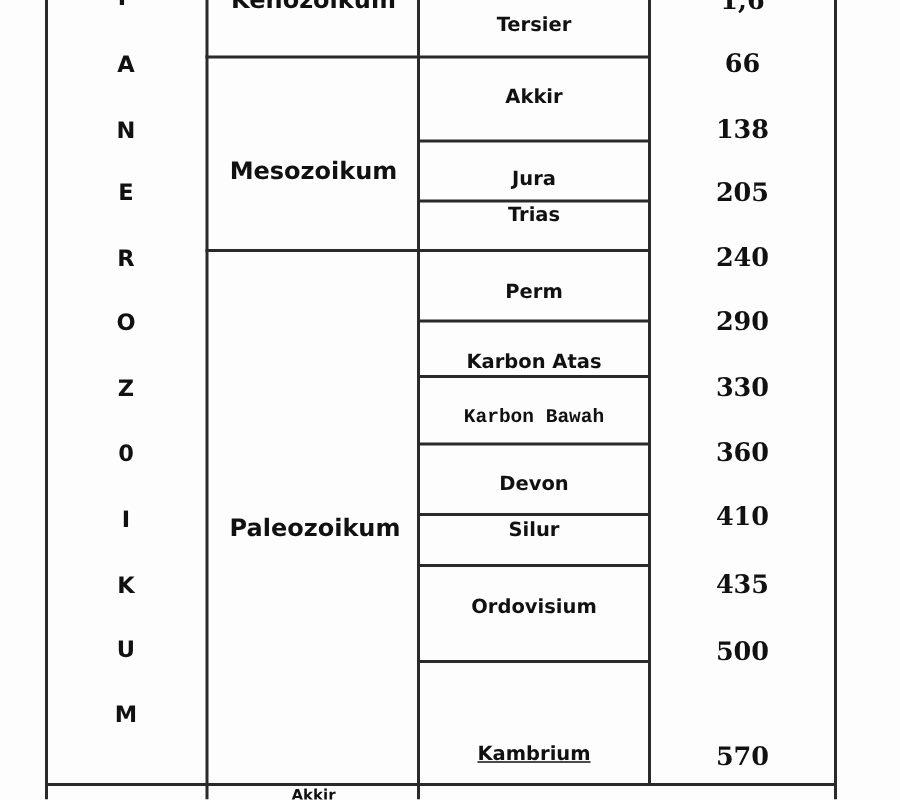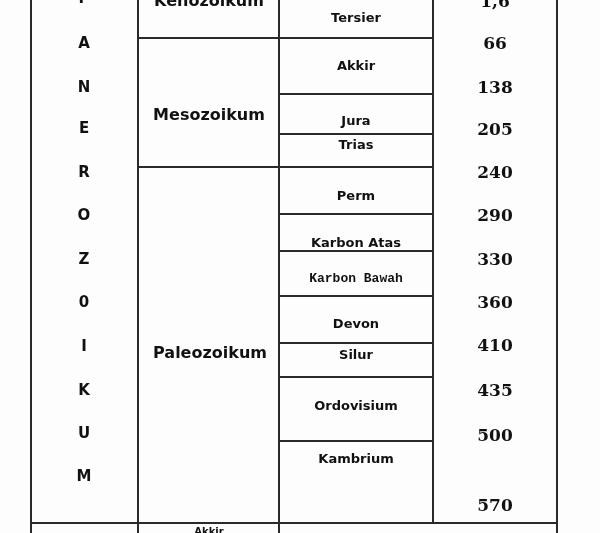--- a/index.html
+++ b/index.html
@@ -68,21 +68,21 @@
 <span class="txt period" style="left:356px; top:17px;">Tersier</span>
 <span class="txt period" style="left:356px; top:65px;">Akkir</span>
 <span class="txt period" style="left:356px; top:120px;">Jura</span>
 <span class="txt period" style="left:356px; top:144px;">Trias</span>
 <span class="txt period" style="left:356px; top:195px;">Perm</span>
 <span class="txt period" style="left:356px; top:242px;">Karbon  Atas</span>
 <span class="txt period" style="left:356px; top:278px;font-family:Liberation Mono, monospace;">Karbon Bawah</span>
 <span class="txt period" style="left:356px; top:323px;">Devon</span>
 <span class="txt period" style="left:356px; top:354px;">Silur</span>
 <span class="txt period" style="left:356px; top:405px;">Ordovisium</span>
-<span class="txt period" style="left:356px; top:458px;">Kambrium</span>
+<span class="txt period" style="left:356px; top:503px;text-decoration:underline;">Kambrium</span>
 
 <span class="txt num" style="left:495px; top:1px;">1,6</span>
 <span class="txt num" style="left:495px; top:43px;">66</span>
 <span class="txt num" style="left:495px; top:87px;">138</span>
 <span class="txt num" style="left:495px; top:129px;">205</span>
 <span class="txt num" style="left:495px; top:172px;">240</span>
 <span class="txt num" style="left:495px; top:215px;">290</span>
 <span class="txt num" style="left:495px; top:259px;">330</span>
 <span class="txt num" style="left:495px; top:302px;">360</span>
 <span class="txt num" style="left:495px; top:345px;">410</span>

